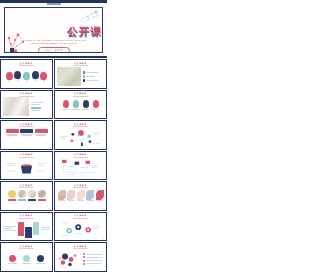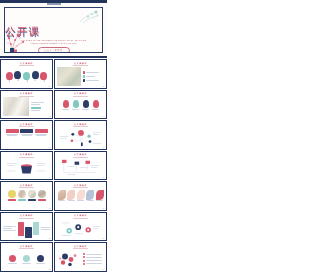--- a/index.html
+++ b/index.html
@@ -25,25 +25,25 @@
     position:absolute; left:50%; top:0px; transform:translateX(-50%);
     width:14px; height:1.5px; background:#8d99b3;
   }
   .hero-inner{
     position:absolute; left:4px; top:4px; right:4px; bottom:3px;
     border:1.2px solid #2c3e68;
     background:#fffdfb;
     overflow:hidden;
   }
   .hero-title{
-    position:absolute; left:0; right:12px; top:18px;
-    text-align:left;
+    position:absolute; left:0; right:0; top:18px;
+    text-align:right;
     font-size:10.5px; line-height:11px;
     letter-spacing:1.2px;
-    font-weight:400;
+    font-weight:700;
     color:#d9556b;
     text-shadow:0.6px 0.6px 0 #3a4f86;
     font-family:"DejaVu Sans", sans-serif;
   }
   .hero-sub{
     position:absolute; left:0; right:0; top:31px;
     text-align:center;
     font-size:1.9px; line-height:2.6px;
     letter-spacing:0.25px;
     color:#b4606f;

